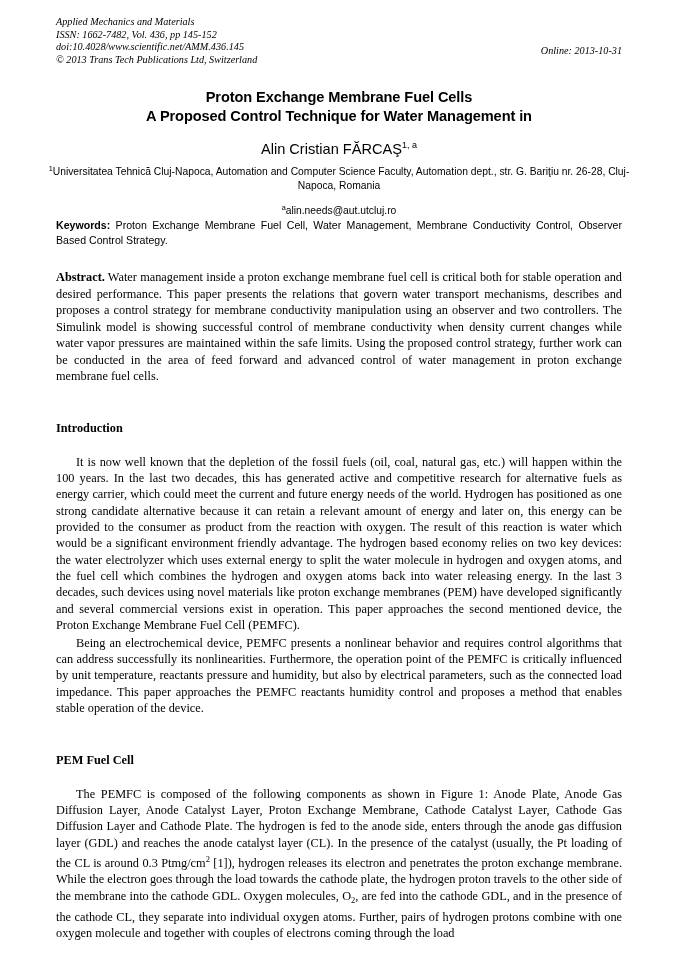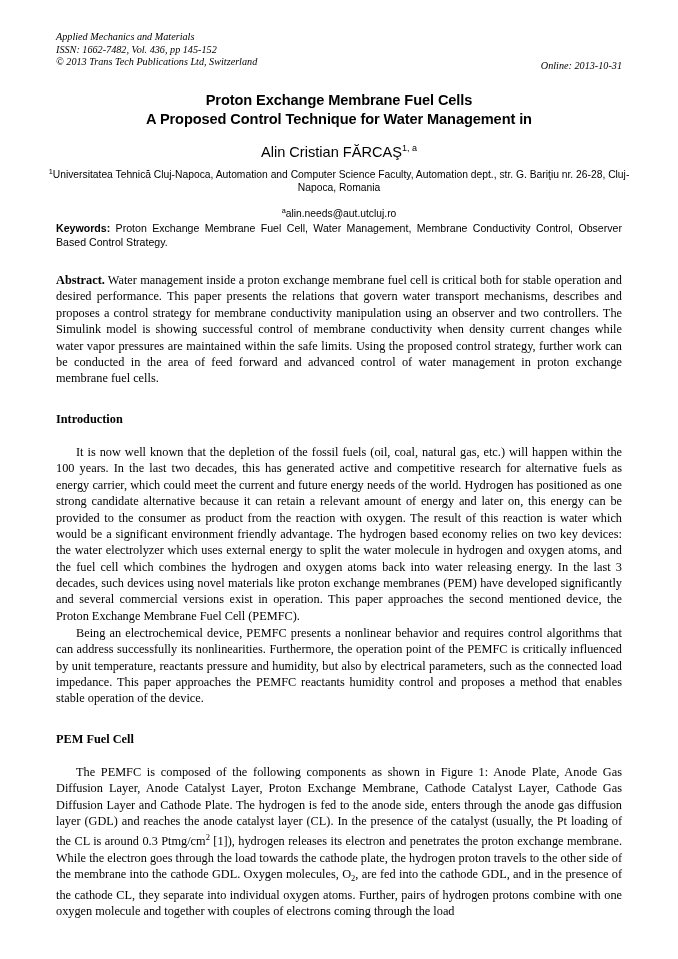--- a/index.html
+++ b/index.html
@@ -11,21 +11,21 @@
     position: relative;
     width: 678px;
     height: 959px;
     background: #ffffff;
     overflow: hidden;
     color: #000000;
   }
   .content {
     position: absolute;
     left: 56px;
-    top: 31px;
+    top: 16px;
     width: 566px;
   }
 
   
   .journal-header {
     position: relative;
     font-family: "Liberation Serif", "DejaVu Serif", serif;
     font-style: italic;
     font-size: 10.2px;
     line-height: 12.6px;
@@ -103,21 +103,21 @@
   .abstract .lbl {
     font-weight: bold;
   }
 
   
   .section-heading {
     font-family: "Liberation Serif", "DejaVu Serif", serif;
     font-weight: bold;
     font-size: 12.3px;
     line-height: 16.4px;
-    margin-top: 24px;
+    margin-top: 36px;
   }
 
   
   .body-para {
     font-family: "Liberation Serif", "DejaVu Serif", serif;
     font-size: 12.3px;
     line-height: 16.35px;
     text-align: justify;
     text-indent: 20px;
     margin-top: 17px;
@@ -129,20 +129,21 @@
 </head>
 <body>
 
 <div class="page">
   <div class="content">
 
     <div class="journal-header">
       <div class="left-lines">
         <div>Applied Mechanics and Materials</div>
         <div>ISSN: 1662-7482, Vol. 436, pp 145-152</div>
+        <div>doi:10.4028/www.scientific.net/AMM.436.145</div>
         <div>© 2013 Trans Tech Publications Ltd, Switzerland</div>
       </div>
       <div class="online">Online: 2013-10-31</div>
     </div>
 
     <div class="title">
       <div>Proton Exchange Membrane Fuel Cells</div>
       <div>A Proposed Control Technique for Water Management in</div>
     </div>
 

